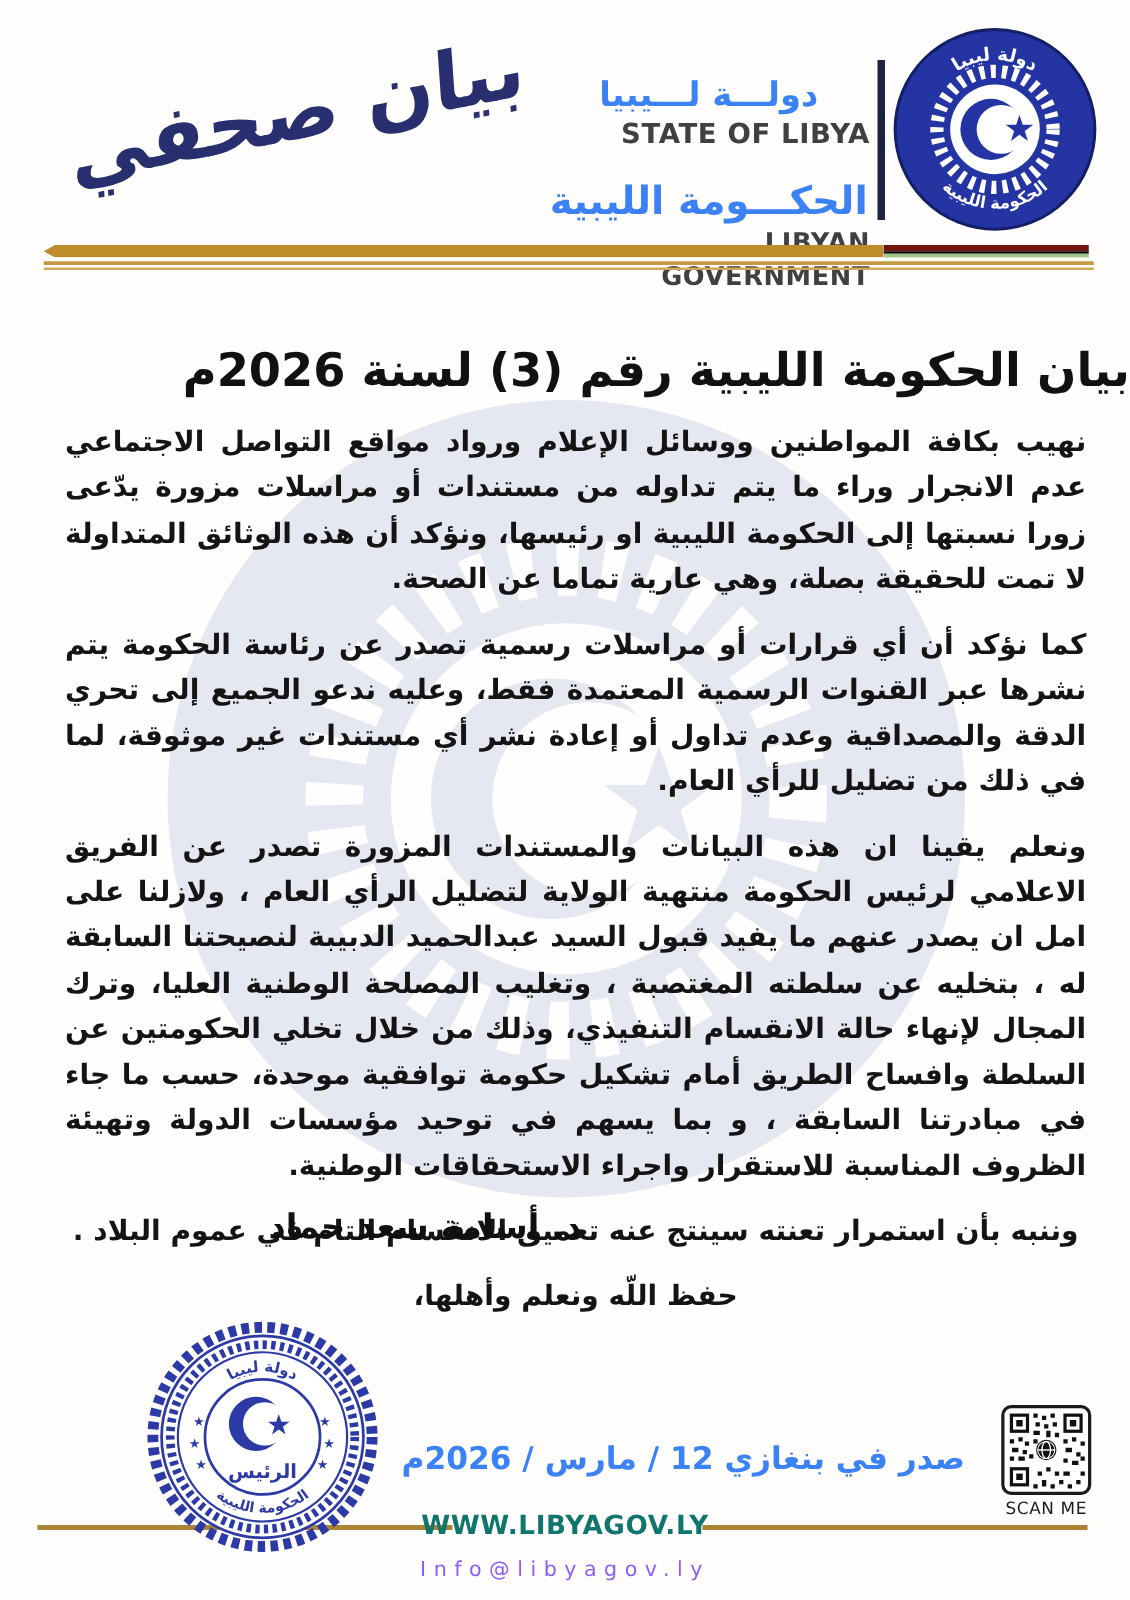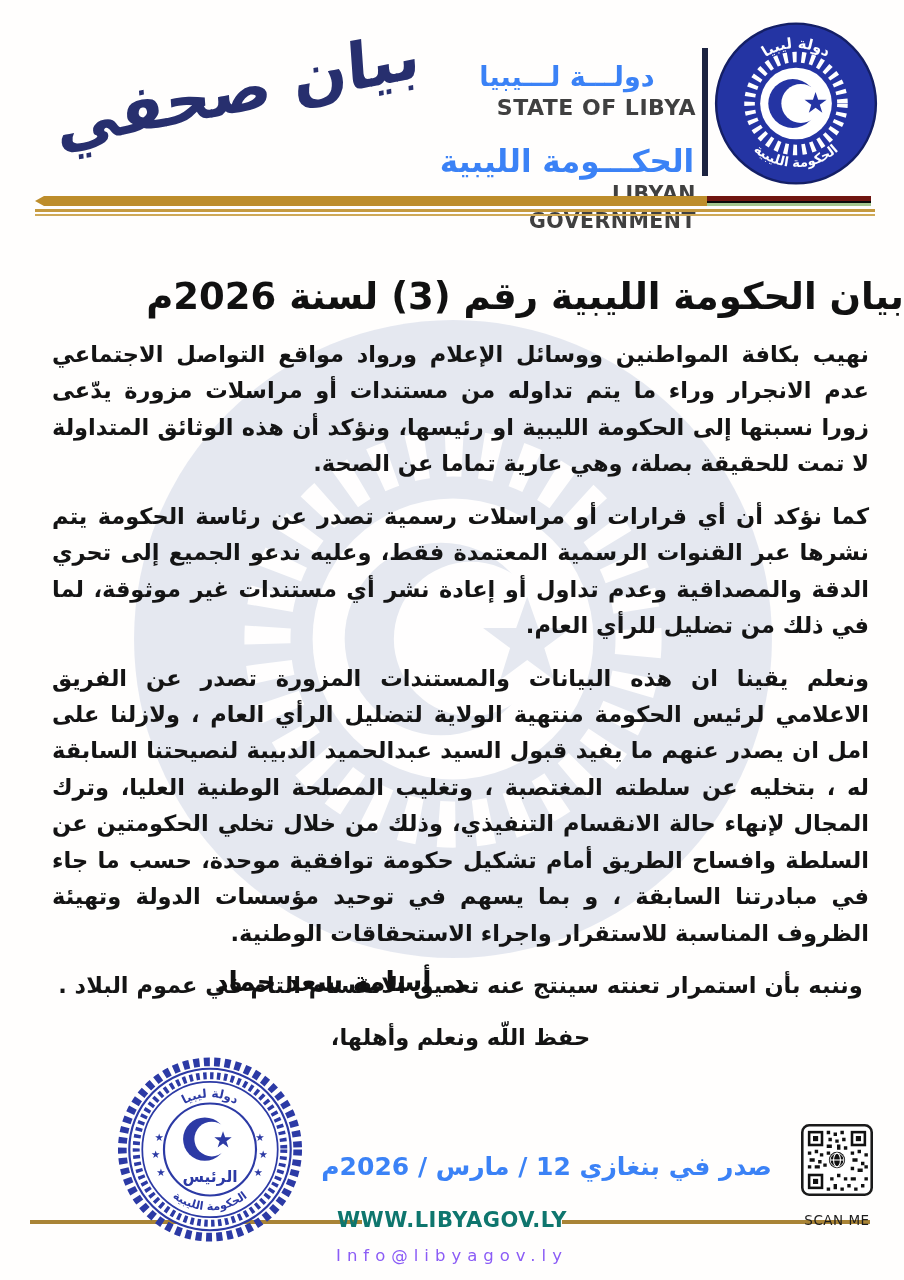--- a/index.html
+++ b/index.html
@@ -48,21 +48,21 @@
   
   .signature{position:absolute;left:55px;top:966px;width:410px;text-align:center;direction:rtl;z-index:2;color:#101010;}
   .sig-name{font-size:27px;font-weight:bold;text-align:right;}
   .sig-title{font-size:30px;font-weight:bold;}
   
   .stamp{position:absolute;left:101px;top:1054px;width:218px;height:191px;z-index:3;}
   
   .dateline{position:absolute;right:132px;top:1152px;direction:rtl;font-size:25px;font-weight:bold;color:#3b82f6;z-index:2;}
   .qr-wrap{position:absolute;left:794px;top:1124px;width:86px;text-align:center;z-index:2;}
   .qr-wrap svg{width:72px;height:72px;display:block;margin:0 auto;}
-  .qr-label{font-size:13.5px;color:#1c1c1c;letter-spacing:.5px;margin-top:16px;}
+  .qr-label{font-size:13.5px;color:#1c1c1c;letter-spacing:.5px;margin-top:3px;}
   
   .fl-left{position:absolute;left:30px;top:1220px;width:332px;height:4px;background:#a98436;z-index:1;}
   .fl-right{position:absolute;left:562px;top:1220px;width:308px;height:4px;background:#a98436;z-index:1;}
   .site{position:absolute;left:0;top:1208px;width:100%;text-align:center;font-size:21px;
     font-weight:bold;letter-spacing:.5px;color:#0f766e;z-index:2;}
   .email{position:absolute;left:0;top:1246px;width:100%;text-align:center;font-size:16.5px;
     letter-spacing:6px;color:#8b5cf6;z-index:2;}
   svg{overflow:visible;}
 </style>
 </head>

